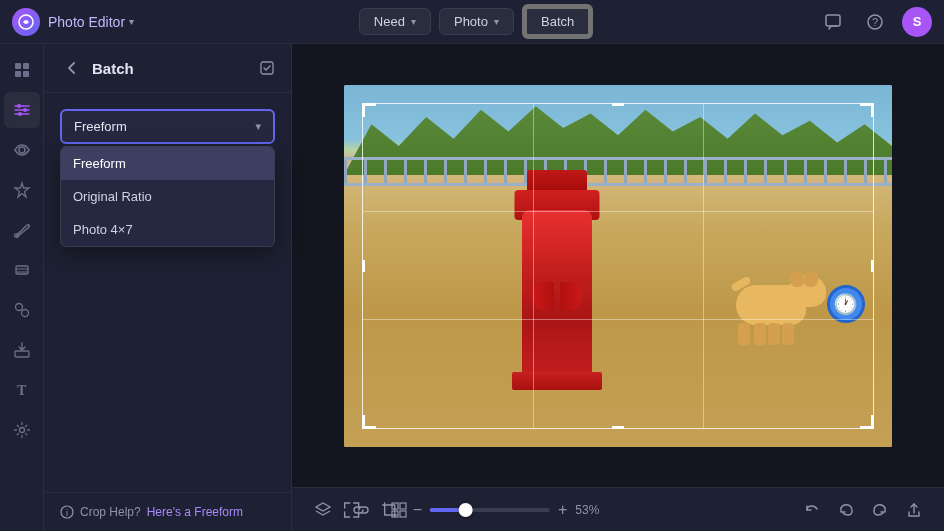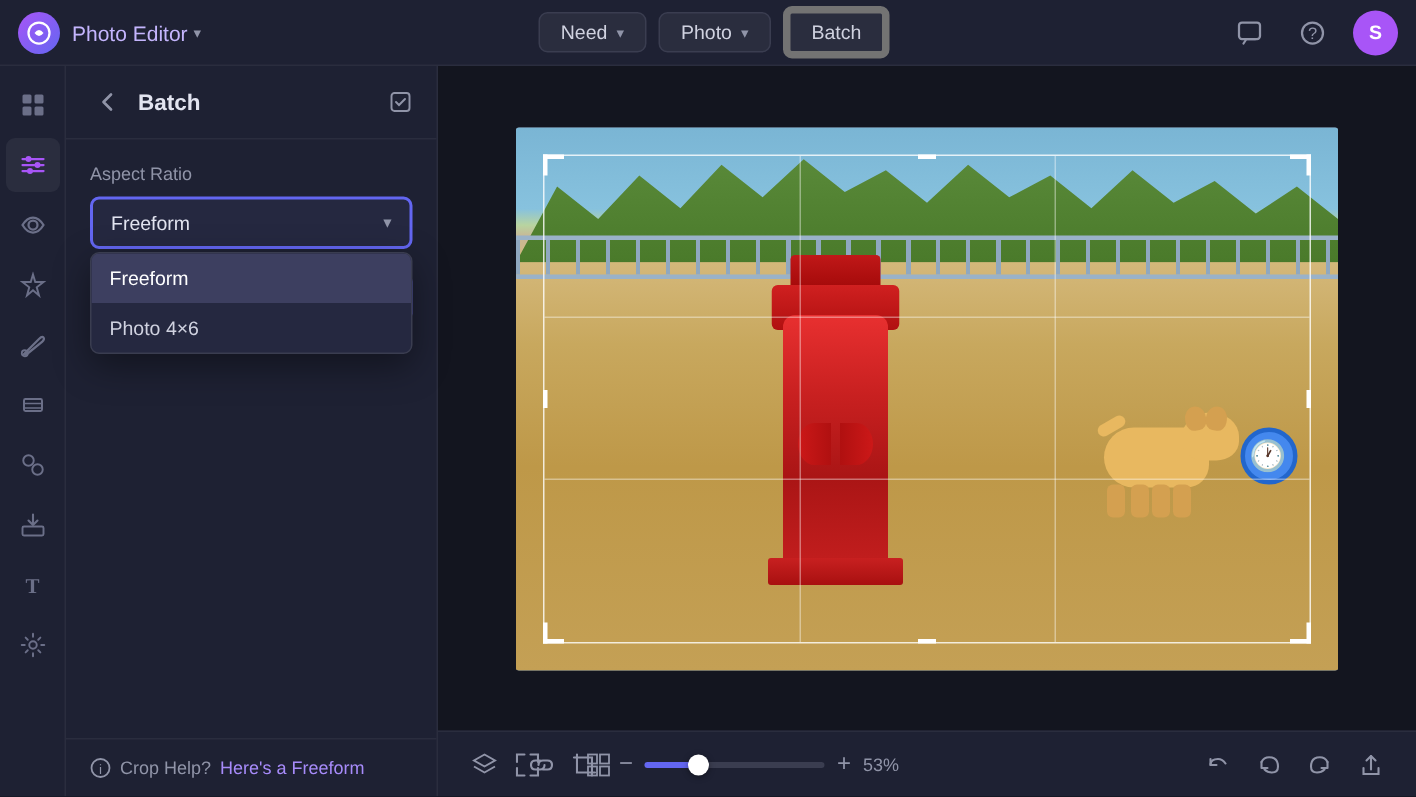--- a/index.html
+++ b/index.html
@@ -792,30 +792,30 @@
       <span class="panel-title">Batch</span>
       <div class="panel-save-icon">
         <svg width="16" height="16" viewBox="0 0 16 16" fill="none">
           <rect x="2" y="2" width="12" height="12" rx="2" stroke="#9094a8" stroke-width="1.3"></rect>
           <path d="M5 8 L7 10 L11 6" stroke="#9094a8" stroke-width="1.3" stroke-linecap="round"></path>
         </svg>
       </div>
     </div>
 
     <div class="panel-content">
-      <div class="field-label">Aspect Ratio</div>
 
       <div class="dropdown-wrapper">
         <div class="dropdown-trigger">
           <span>Freeform</span>
           <span style="color:#9094a8; font-size:11px;">▾</span>
         </div>
         <div class="dropdown-menu">
           <div class="dropdown-item selected">Freeform</div>
-          <div class="dropdown-item">Photo 4×6</div>
+          <div class="dropdown-item">Original Ratio</div>
+          <div class="dropdown-item">Photo 4×7</div>
         </div>
       </div>
 
       <div class="buttons-row">
         <button class="cancel-btn">Cancel</button>
         <button class="apply-btn">Apply</button>
       </div>
     </div>
 
     <div class="help-text">

